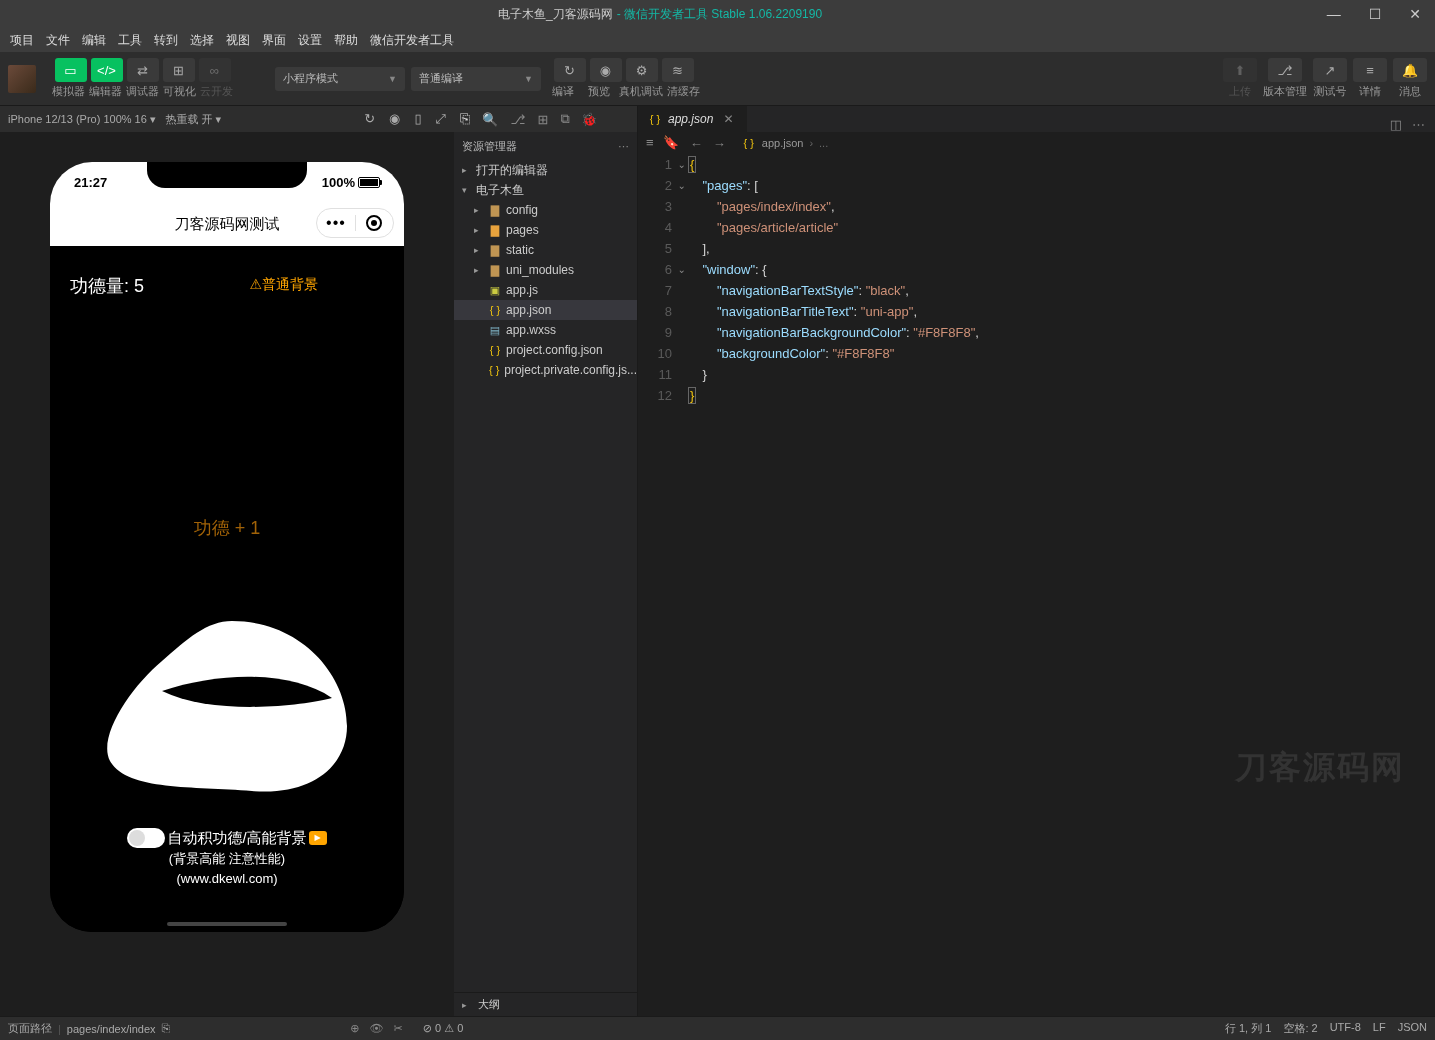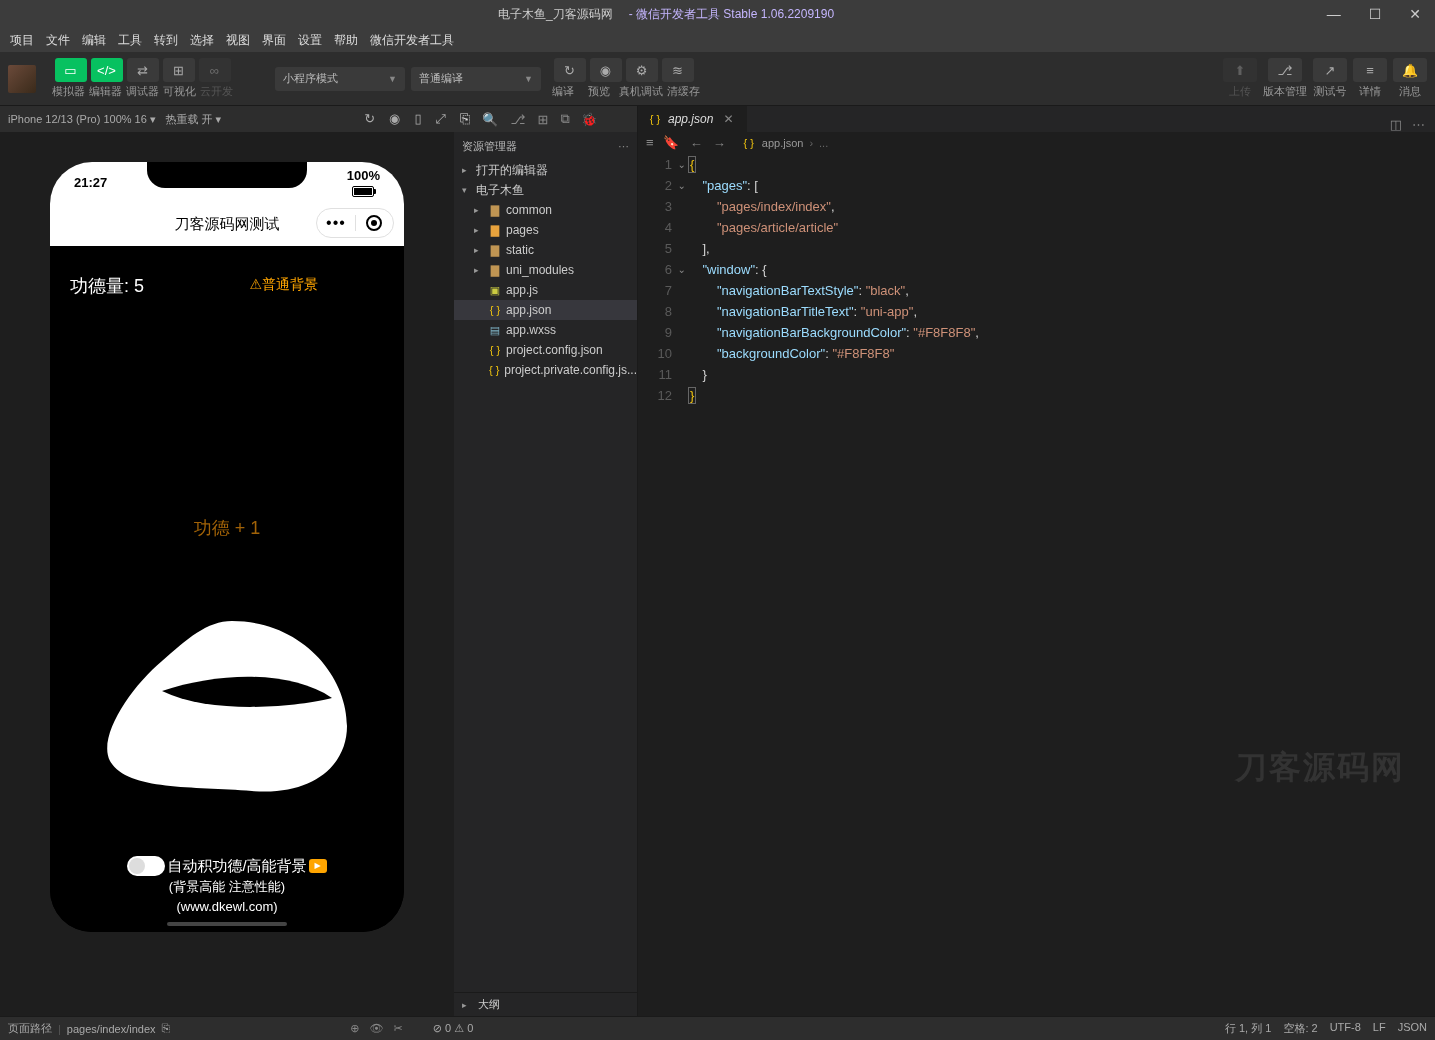--- a/index.html
+++ b/index.html
@@ -1,19 +1,19 @@
 <!DOCTYPE html>
 <html><head>
 <meta charset="utf-8">
 <style>
 * { margin:0; padding:0; box-sizing:border-box; font-family:"Microsoft YaHei",-apple-system,sans-serif; user-select:none; }
 body { background:#1e1e1e; color:#ccc; width:1435px; height:1040px; overflow:hidden; font-size:12px; }
 .titlebar { height:28px; background:#3c3c3c; display:flex; align-items:center; padding:0 8px; }
 .titlebar .project-name { color:#ccc; margin-left:490px; }
-.titlebar .app-title { color:#c4b5fd; margin-left:16px; }
+.titlebar .app-title { color:#14b8a6; margin-left:4px; }
 .win-controls { margin-left:auto; display:flex; gap:16px; font-size:14px; color:#ccc; }
 .win-controls span{padding:2px 6px;}
 .menubar { height:24px; background:#3c3c3c; display:flex; align-items:center; padding:0 4px; }
 .menubar span { padding:0 6px; color:#ddd; font-size:12px; }
 .toolbar { height:54px; background:#2d2d2d; display:flex; align-items:center; padding:4px 8px; border-bottom:1px solid #1a1a1a; gap:6px;}
 .avatar { width:28px; height:28px; background:linear-gradient(135deg,#6b4a3a,#3a2a1a); border-radius:2px; margin-right:10px;}
 .tool-group{display:flex;flex-direction:column;align-items:center;gap:2px;}
 .tool-btn-row{display:flex;gap:4px;}
 .tool-btn{height:24px;min-width:32px;background:#3a3a3a;border-radius:3px;display:flex;align-items:center;justify-content:center;font-size:13px;color:#aaa;}
 .tool-btn.green{background:#07c160;color:#fff;}
@@ -31,38 +31,38 @@
 .rt-label{font-size:11px;color:#999;}
 .rt-label.dis{color:#555;}
 .main{display:flex;height:calc(100% - 28px - 24px - 54px - 24px);}
 .sim-panel{width:454px;background:#1e1e1e;display:flex;flex-direction:column;}
 .sim-bar{height:26px;background:#2d2d2d;display:flex;align-items:center;padding:0 8px;font-size:11px;color:#aaa;gap:10px;}
 .sim-bar .right{margin-left:auto;display:flex;gap:14px;font-size:13px;}
 .phone-area{flex:1;display:flex;justify-content:center;padding:30px 8px;}
 .phone{width:354px;height:770px;background:#000;border-radius:42px;position:relative;overflow:hidden;}
 .notch{position:absolute;top:0;left:50%;transform:translateX(-50%);width:160px;height:26px;background:#000;border-radius:0 0 18px 18px;z-index:5;}
 .statusbar{height:40px;background:#fff;display:flex;align-items:center;justify-content:space-between;padding:0 24px;font-size:13px;font-weight:600;color:#000;}
-.battery{display:flex;align-items:center;gap:3px;flex-direction:column;}
+.battery{display:flex;align-items:center;gap:3px;}
 .battery-icon{width:22px;height:11px;border:1px solid #000;border-radius:2px;position:relative;}
 .battery-icon::after{content:"";position:absolute;right:-3px;top:2px;width:2px;height:5px;background:#000;border-radius:0 1px 1px 0;}
 .battery-fill{position:absolute;left:1px;top:1px;bottom:1px;width:90%;background:#000;}
 .navbar{height:44px;background:#fff;display:flex;align-items:center;justify-content:center;position:relative;}
 .navbar-title{font-size:15px;color:#000;font-weight:500;}
 .capsule{position:absolute;right:10px;top:6px;width:78px;height:30px;border:1px solid #e0e0e0;border-radius:15px;display:flex;align-items:center;}
 .capsule::before{content:"";position:absolute;left:50%;top:6px;bottom:6px;width:1px;background:#e0e0e0;}
 .capsule-dots{flex:1;text-align:center;font-size:16px;color:#000;letter-spacing:1px;}
 .capsule-target{flex:1;display:flex;justify-content:center;}
 .target-icon{width:16px;height:16px;border:2px solid #000;border-radius:50%;display:flex;align-items:center;justify-content:center;}
 .target-icon::after{content:"";width:6px;height:6px;background:#000;border-radius:50%;}
 .app-body{background:#000;height:calc(100% - 84px);color:#fff;position:relative;display:flex;flex-direction:column;align-items:center;}
 .score{position:absolute;top:28px;left:20px;font-size:18px;font-weight:500;}
 .bg-btn{position:absolute;top:30px;right:86px;color:#ffa500;font-size:14px;}
 .plus-one{position:absolute;top:270px;font-size:18px;color:#a16207;}
 .fish{position:absolute;top:370px;left:50%;transform:translateX(-50%);}
-.bottom-info{position:absolute;bottom:16px;width:100%;text-align:center;font-size:13px;line-height:1.5;}
+.bottom-info{position:absolute;bottom:44px;width:100%;text-align:center;font-size:13px;line-height:1.5;}
 .switch-row{display:flex;align-items:center;justify-content:center;gap:2px;font-size:15px;font-weight:500;}
 .switch{width:38px;height:20px;background:#fff;border-radius:10px;position:relative;}
 .switch::after{content:"";position:absolute;left:2px;top:2px;width:16px;height:16px;background:#ddd;border-radius:50%;}
 .vip-badge{width:18px;height:14px;background:#ffa500;border-radius:3px;font-size:8px;display:inline-flex;align-items:center;justify-content:center;color:#fff;}
 .home-indicator{position:absolute;bottom:6px;left:50%;transform:translateX(-50%);width:120px;height:4px;background:#444;border-radius:2px;}
 .explorer{width:184px;background:#252526;border-right:1px solid #1a1a1a;display:flex;flex-direction:column;}
 .explorer-icons{height:26px;background:#2d2d2d;display:flex;align-items:center;padding:0 6px;gap:12px;color:#888;font-size:13px;}
 .explorer-icons .active{color:#ddd;}
 .explorer-header{height:28px;display:flex;align-items:center;padding:0 8px;font-size:11px;color:#bbb;}
 .explorer-header .dots{margin-left:auto;color:#888;}
@@ -269,21 +269,21 @@
           <span class="tw">▸</span>
           <span>打开的编辑器</span>
         </div>
       <div class="tree-row">
           <span class="tw">▾</span>
           <span>电子木鱼</span>
         </div>
       <div class="tree-row l1">
           <span class="tw">▸</span>
           <span class="fi folder">▇</span>
-          <span>common</span>
+          <span>config</span>
         </div>
       <div class="tree-row l1">
           <span class="tw">▸</span>
           <span class="fi orange">▇</span>
           <span>pages</span>
         </div>
       <div class="tree-row l1">
           <span class="tw">▸</span>
           <span class="fi folder">▇</span>
           <span>static</span>
@@ -379,21 +379,21 @@
 <div class="statusbar-bottom">
   <span>页面路径</span>
   <span class="sb-sep">|</span>
   <span>pages/index/index</span>
   <span style="margin-left:6px">⎘</span>
   <span style="margin-left:180px;display:flex;gap:10px;color:#888">
     <span>⊕</span>
     <span>👁</span>
     <span>✂</span>
   </span>
-  <span style="margin-left:30px">⊘ <span>0</span> ⚠ <span>0</span></span>
+  <span style="margin-left:20px">⊘ <span>0</span> ⚠ <span>0</span></span>
   <div class="sb-right">
     <span>行 1, 列 1</span>
     <span>空格: 2</span>
     <span>UTF-8</span>
     <span>LF</span>
     <span>JSON</span>
   </div>
 </div>
 
 </body></html>

